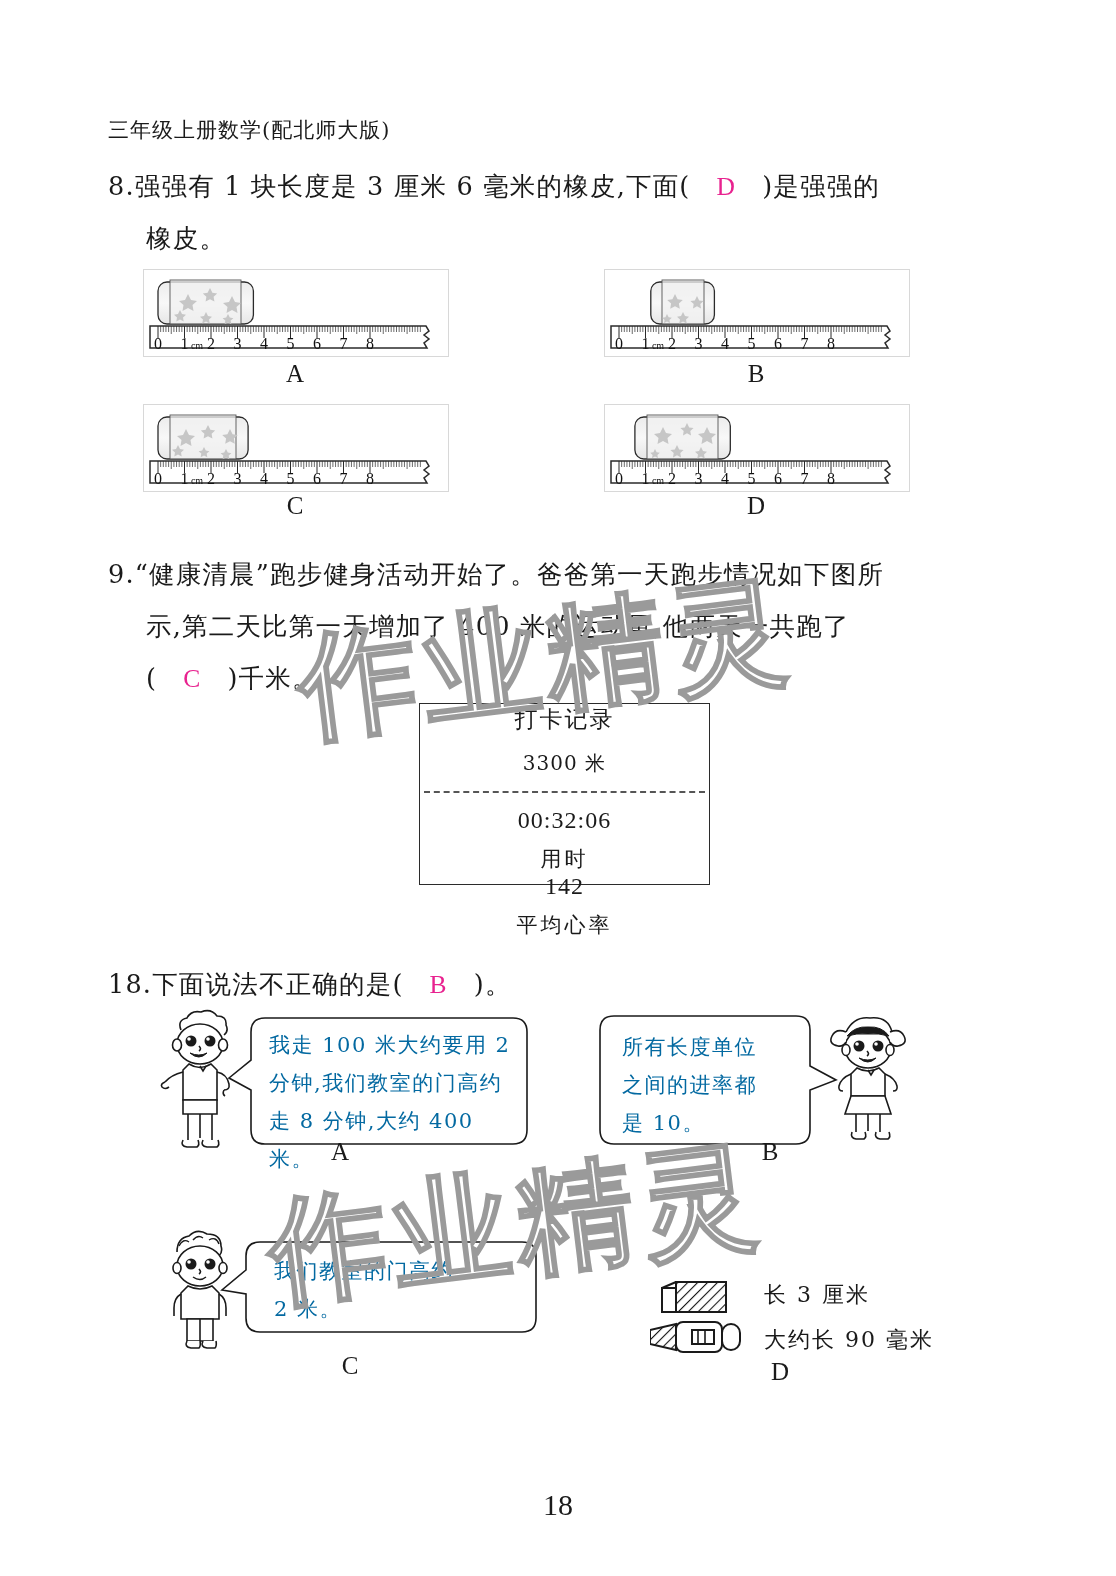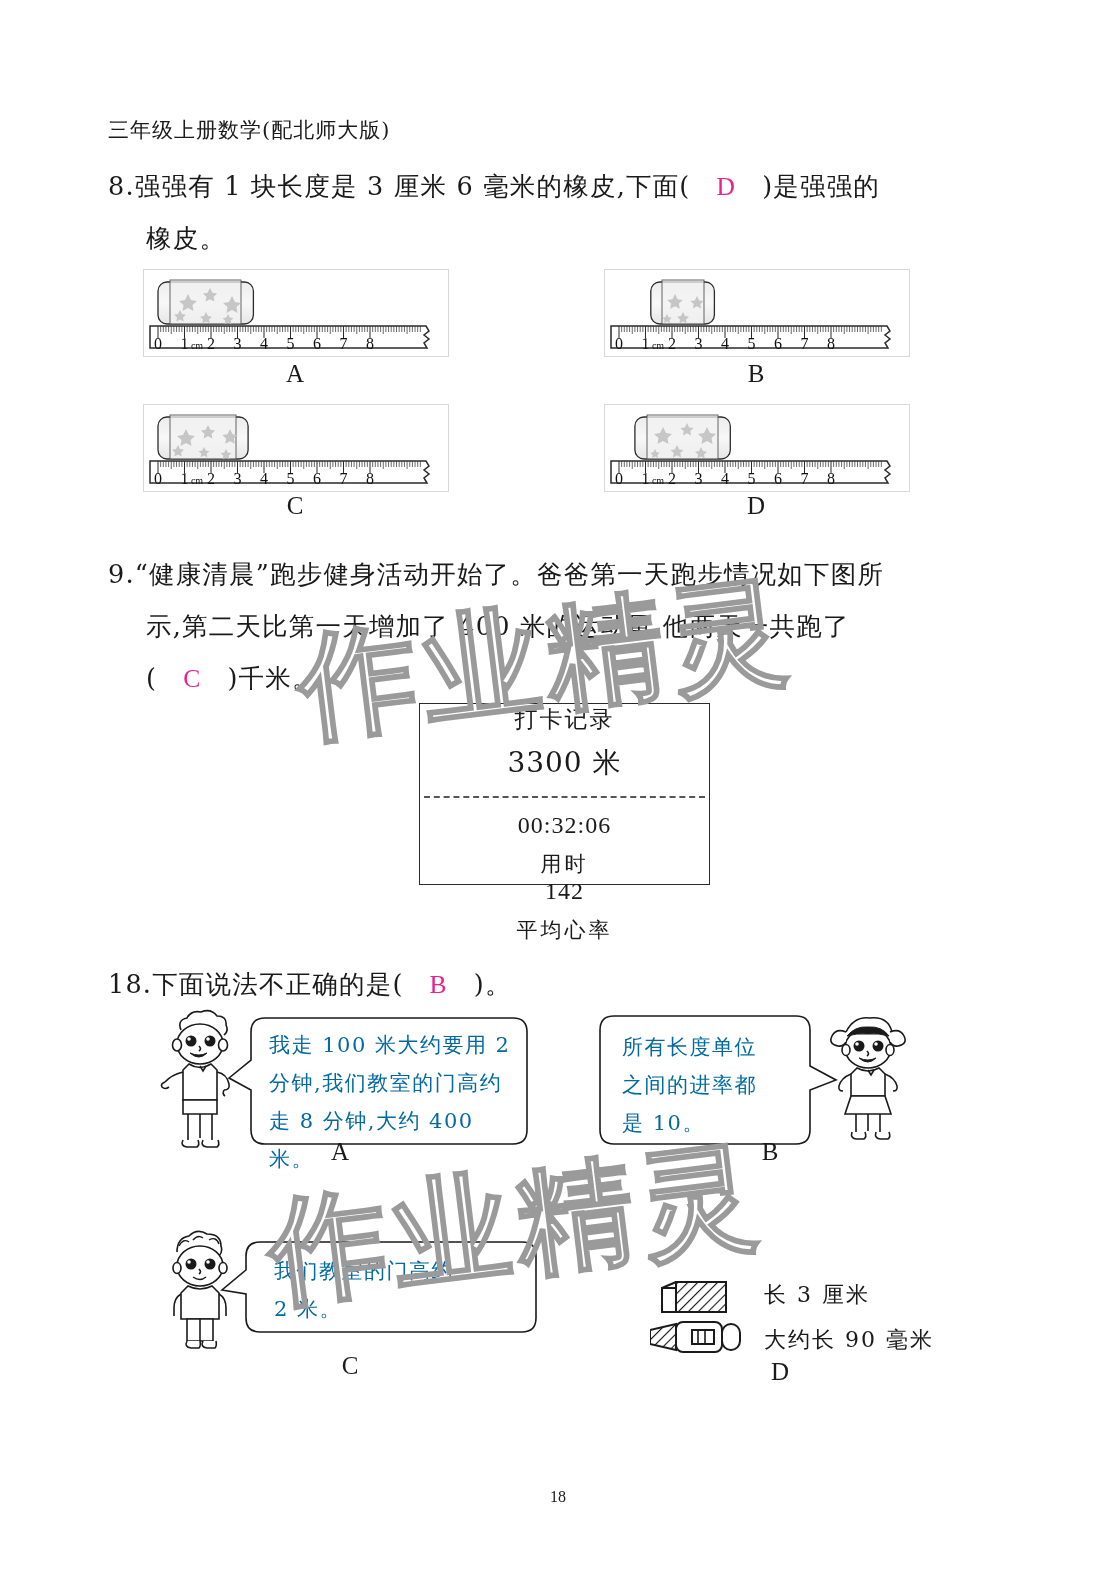--- a/index.html
+++ b/index.html
@@ -44,21 +44,21 @@
     position:absolute;
     border:1.6px solid #2b2b2b;
     background:rgba(255,255,255,0);
     box-sizing:border-box;
   }
   .card .title{
     text-align:center;font-size:23px;
     font-family:"DejaVu Serif",serif;letter-spacing:2px;
   }
   .card .dist{
-    text-align:center;font-size:28px;margin-top:9px;
+    text-align:center;font-size:20px;margin-top:15px;
     font-family:"DejaVu Serif",serif;letter-spacing:1px;
   }
   .card .divider{
     border-top:2px dashed #555;margin:14px 4px 0 4px;
   }
   .card .stats{display:flex;margin-top:14px;flex-direction:column;}
   .card .stat{flex:1;text-align:center;}
   .card .stat .v{font-size:24px;font-family:"Liberation Serif",serif;letter-spacing:1px;}
   .card .stat .k{font-size:21px;margin-top:11px;font-family:"DejaVu Serif",serif;letter-spacing:3px;}
 
@@ -91,21 +91,21 @@
     color:transparent;
     -webkit-text-stroke:2px #9a9a9a;
     white-space:nowrap;
     pointer-events:none;
     transform:rotate(-7deg);
   }
 
   
   .pagenum{
     position:absolute;left:0;right:0;top:1488px;
-    text-align:center;font-size:16px;
+    text-align:center;font-size:30px;
     font-family:"Liberation Serif",serif;
   }
 </style>
 </head>
 <body>
 
 <div class="page">
 
   <div class="header">三年级上册数学(配北师大版)</div>
 

